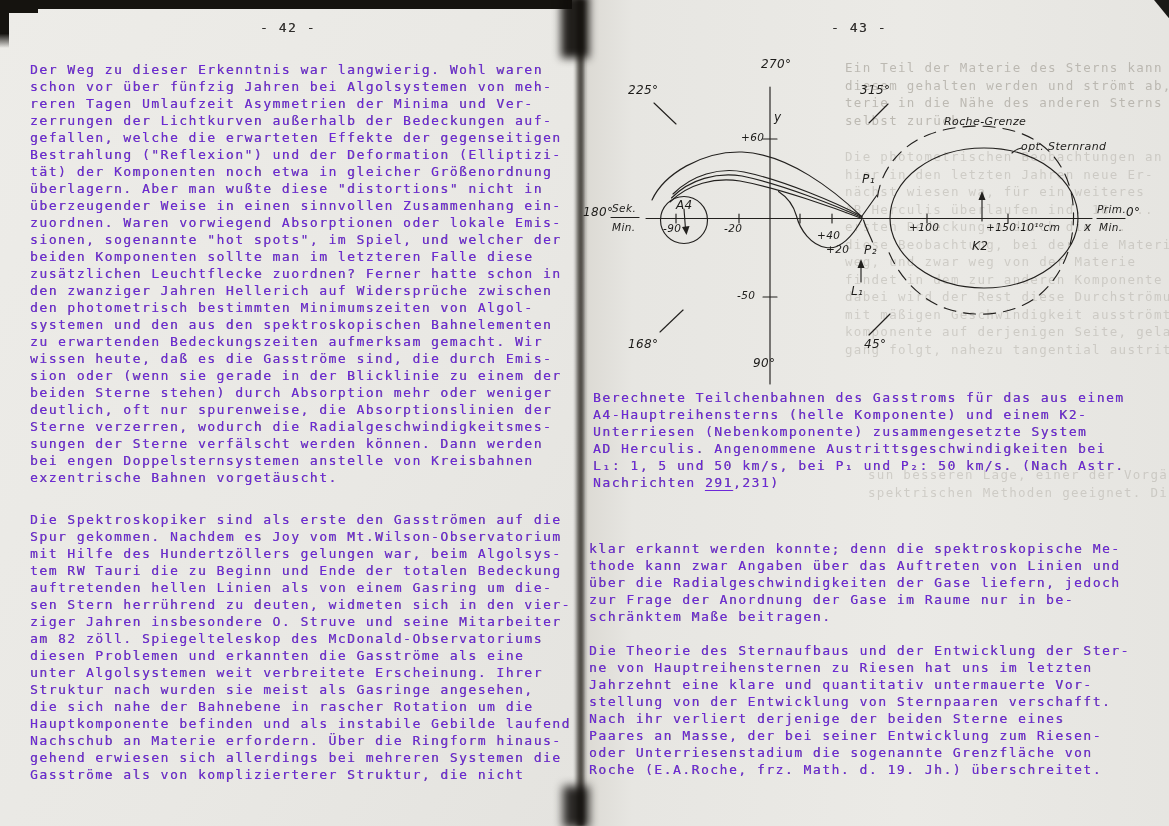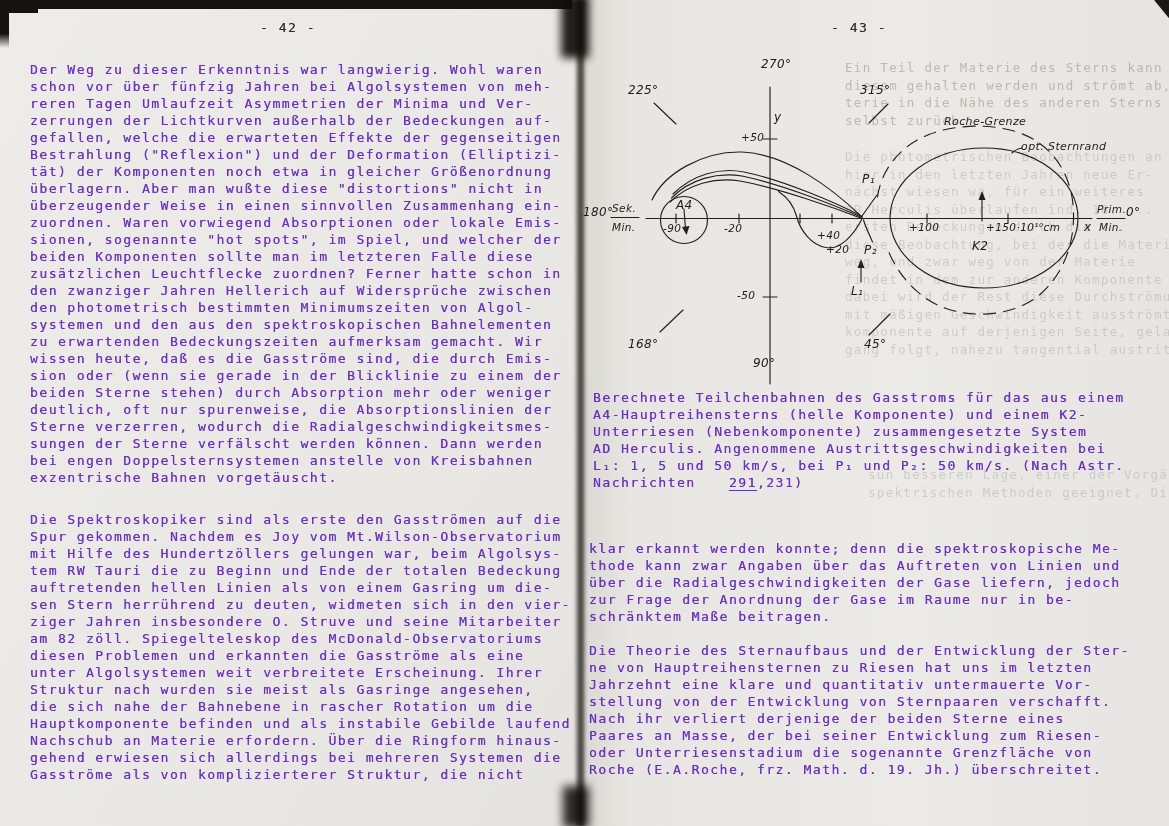--- a/index.html
+++ b/index.html
@@ -12,21 +12,21 @@
     background:linear-gradient(120deg,#edecE8 0%,#e9e8e4 60%,#e4e3df 100%);}
   #tint-right{left:586px;top:0;width:583px;height:826px;
     background:linear-gradient(90deg,#dcdad4 0%,#e7e6e2 8%,#ebeae6 55%,#e6e5e1 100%);}
   
   .tw{position:absolute;font-family:"DejaVu Sans Mono",monospace;font-size:13px;
       line-height:17px;letter-spacing:1.5px;color:#6d28d9;white-space:pre;
       text-shadow:0.3px 0 0 rgba(47,45,43,.55);}
   .tline{white-space:pre;height:17px;}
   .pagenum{position:absolute;font-family:"DejaVu Sans Mono",monospace;font-size:13px;
       letter-spacing:1.5px;color:#2f2d2b;text-shadow:0.3px 0 0 rgba(47,45,43,.55);}
-  .u{text-decoration:underline;text-underline-offset:3px;margin-left:24px;}
+  .u{text-decoration:underline;text-underline-offset:3px;}
   
   .ghost{position:absolute;font-family:"DejaVu Sans Mono",monospace;font-size:12.5px;
       line-height:17.5px;letter-spacing:1.3px;color:#8f8a80;white-space:pre;
       filter:blur(0.7px);}
   #ghost-top{opacity:.5;}
   #ghost-mid{opacity:.30;}
   #ghost-low{opacity:.30;}
   .gline{white-space:pre;height:17.5px;overflow:hidden;}
   
   .flabel{position:absolute;font-family:"DejaVu Sans",sans-serif;font-style:italic;
@@ -123,21 +123,21 @@
   <span class="flabel" style="left:864px;top:337px;">45°</span>
   <span class="flabel" style="left:753px;top:356px;">90°</span>
   <span class="flabel" style="left:583px;top:205px;">180°</span>
   <span class="flabel" style="left:1126px;top:205px;">0°</span>
   <span class="flabel fsmall" style="left:612px;top:202px;">Sek.</span>
   <span class="flabel fsmall" style="left:612px;top:221px;">Min.</span>
   <span class="flabel fsmall" style="left:1097px;top:203px;">Prim.</span>
   <span class="flabel fsmall" style="left:1099px;top:221px;">Min.</span>
   <span class="flabel" style="left:774px;top:110px;">y</span>
   <span class="flabel" style="left:1084px;top:220px;">x</span>
-  <span class="flabel fsmall" style="left:741px;top:131px;">+50</span>
+  <span class="flabel fsmall" style="left:741px;top:131px;">+60</span>
   <span class="flabel fsmall" style="left:737px;top:289px;">-50</span>
   <span class="flabel fsmall" style="left:663px;top:222px;">-90</span>
   <span class="flabel fsmall" style="left:724px;top:222px;">-20</span>
   <span class="flabel fsmall" style="left:826px;top:222px;margin-top:21px;">+20</span>
   <span class="flabel fsmall" style="left:817px;top:222px;margin-top:7px;">+40</span>
   <span class="flabel fsmall" style="left:909px;top:221px;">+100</span>
   <span class="flabel fsmall" style="left:986px;top:221px;">+150·10¹⁰cm</span>
   <span class="flabel" style="left:676px;top:198px;">A4</span>
   <span class="flabel" style="left:972px;top:239px;">K2</span>
   <span class="flabel" style="left:862px;top:172px;">P₁</span>

